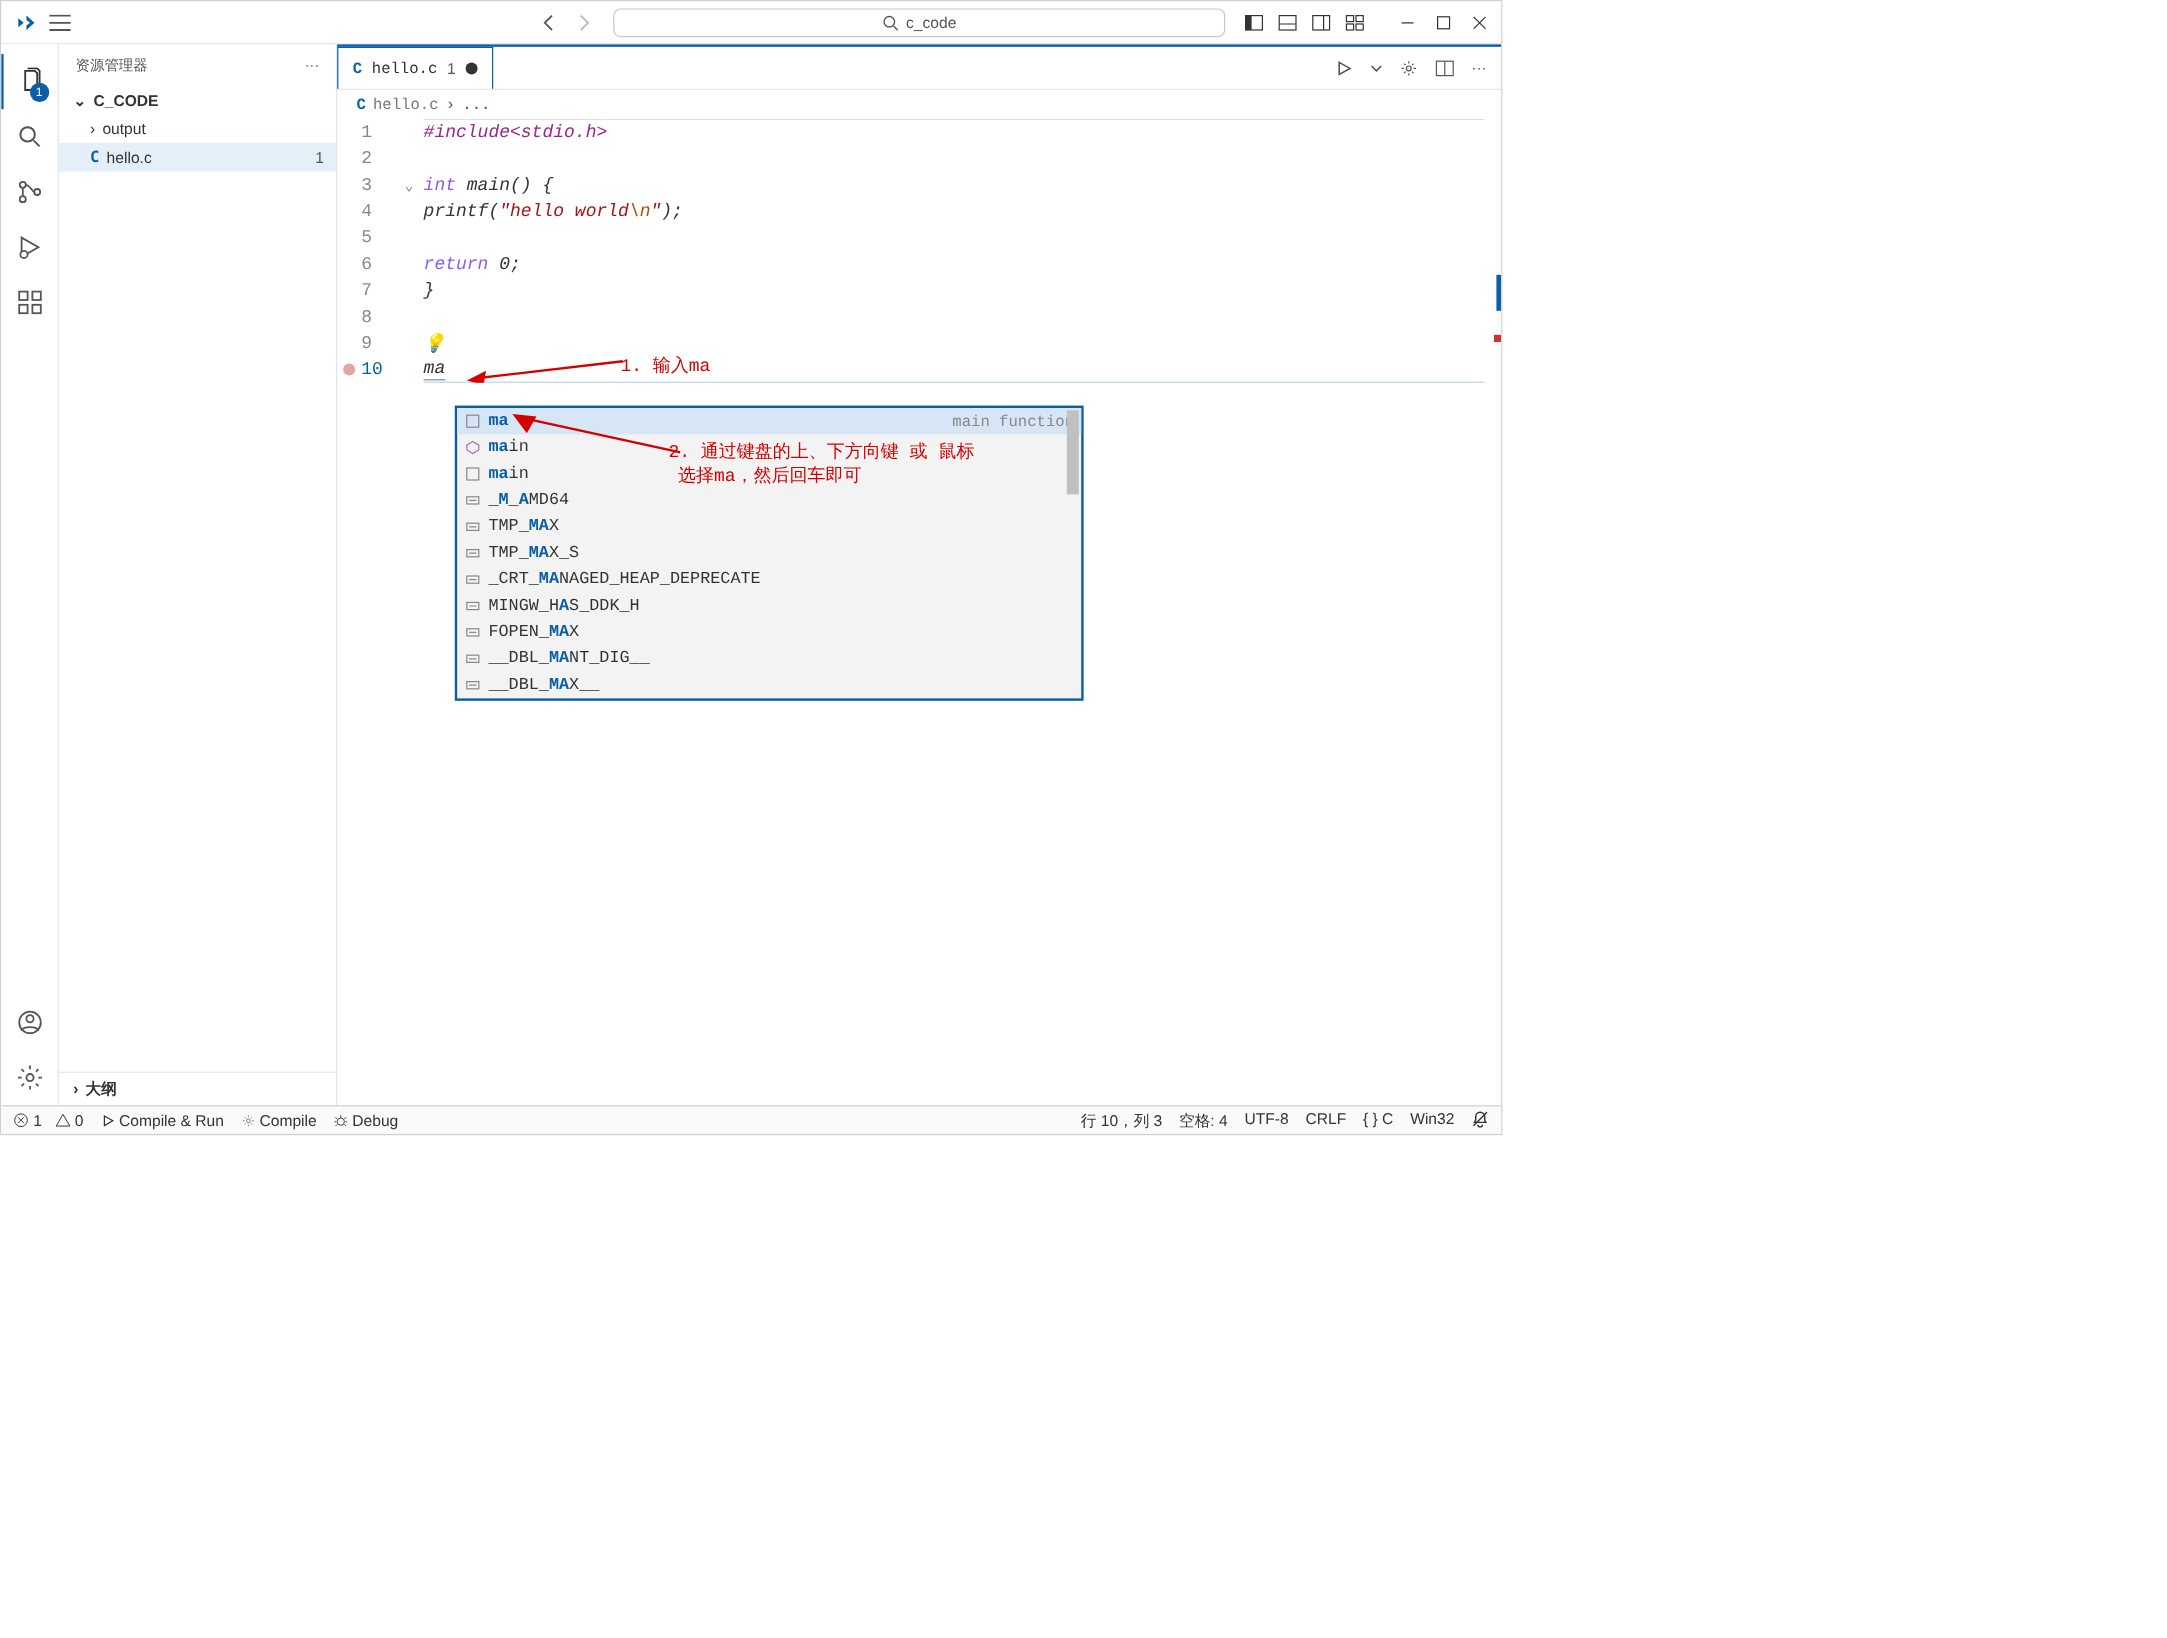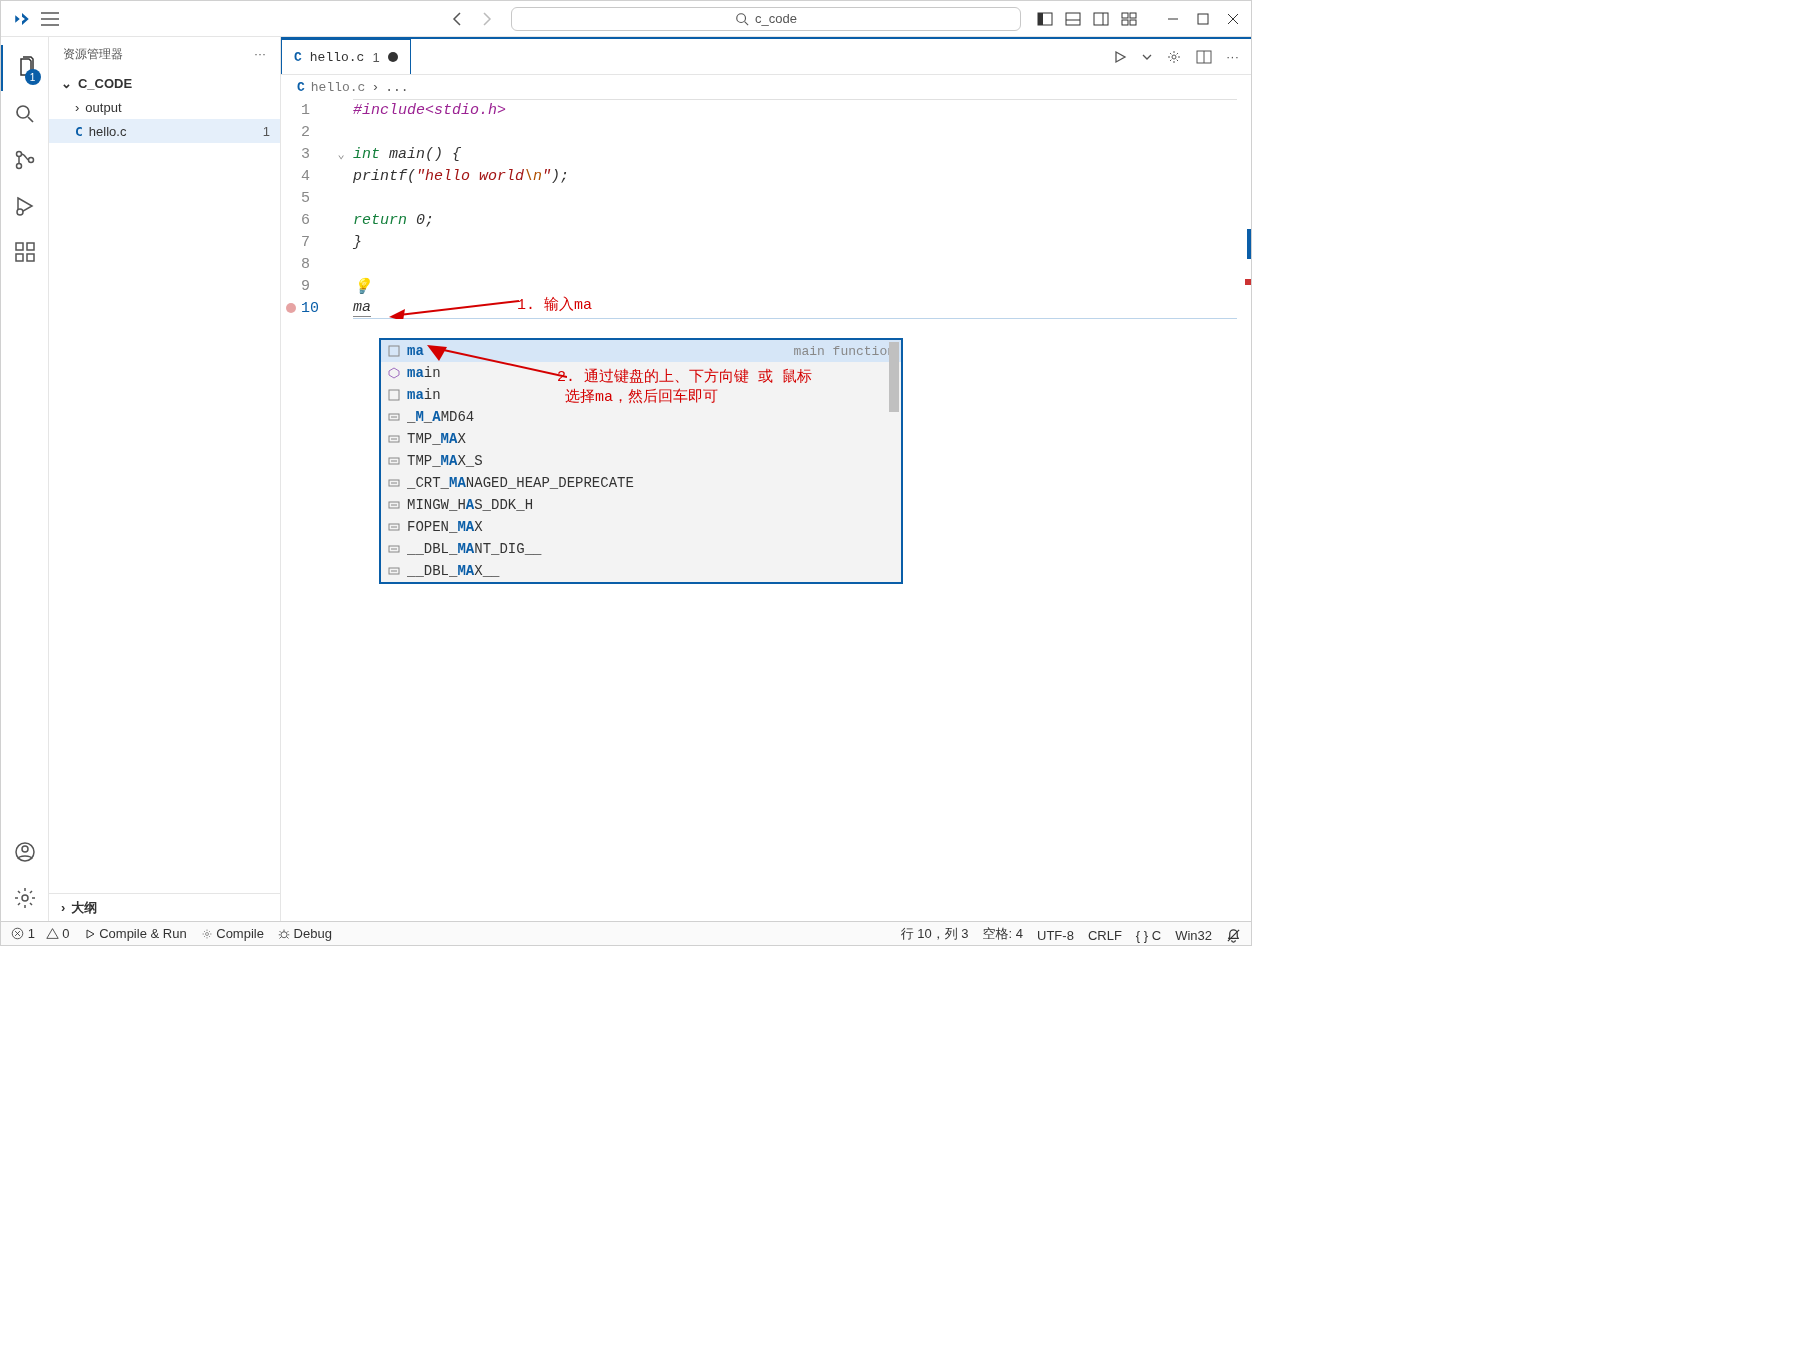--- a/index.html
+++ b/index.html
@@ -116,21 +116,21 @@
   .editor-body { flex: 1; position: relative; overflow: hidden; }
   .gutter-bp { position: absolute; left: 0; top: 0; width: 20px; }
   .gutter-no { position: absolute; left: 20px; top: 0; width: 32px; }
   .gutter-fold { position: absolute; left: 52px; top: 0; width: 16px; }
   .code-lines { position: absolute; left: 72px; right: 14px; top: 0; font-style: italic; }
   .line { height: 22px; display: flex; align-items: center; font-size: 15px; }
   .line-no { color: #888; text-align: right; padding-right: 6px; }
   .line-no.active { color: #0a5ea8; }
   .fold { color: #888; font-size: 12px; display: flex; justify-content: center; }
   .bp-dot { width: 10px; height: 10px; border-radius: 5px; background: #e6a3a3; margin: 6px auto 0; }
-  .kw { color: #15803d; }
+  .kw { color: #8b5cf6; }
   .pre { color: #9b2393; }
   .str { color: #a31515; }
   .esc { color: #b05000; }
   .code-lines .line { white-space: pre; }
 
   .lightbulb { color: #0a5ea8; }
   .typed { border-bottom: 1px solid #888; }
   .hr-active { position: absolute; left: 72px; right: 14px; height: 0; border-top: 1px solid #bcd4ea; }
   .hr-ghost  { position: absolute; left: 72px; right: 14px; height: 0; border-top: 1px solid #e0e0e0; }
 
@@ -162,21 +162,21 @@
 
   
   .status-bar {
     height: 24px;
     border-top: 4px solid #0369a1; border-top-color: #d0d0d0;
     border-top-width: 1px;
     background: #fafafa;
     display: flex; align-items: center; gap: 14px;
     padding: 0 10px; font-size: 13px; color: #333;
   }
-  .status-bar .right { margin-left: auto; display: flex; gap: 14px; align-items: flex-end; }
+  .status-bar .right { margin-left: auto; display: flex; gap: 14px; align-items: flex-start; }
 
   
   svg { display: block; }
 </style>
 </head>
 <body>
 
 <div class="title-bar">
   <span class="logo">
     <svg viewBox="0 0 24 24" width="18" height="18">

